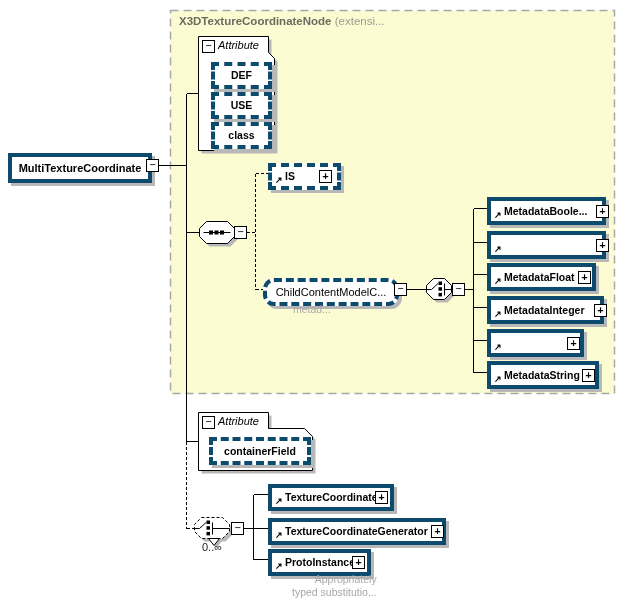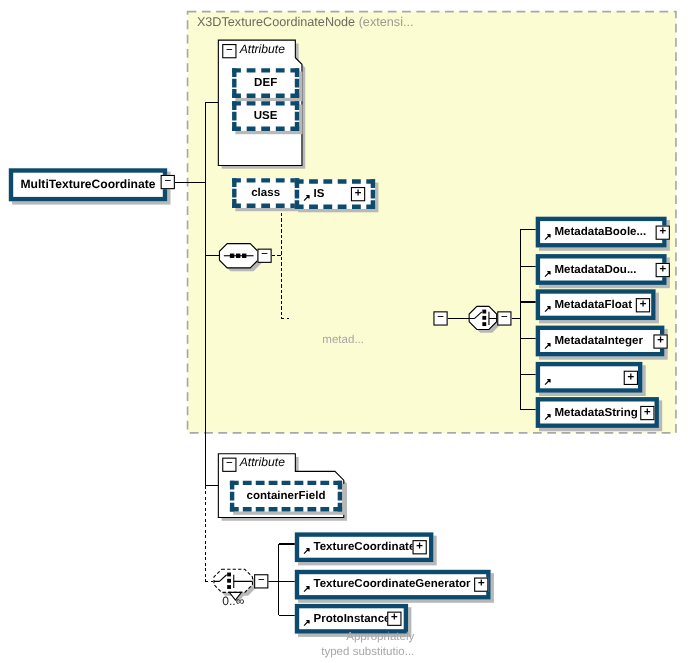--- a/index.html
+++ b/index.html
@@ -16,21 +16,21 @@
   .rounded{border-radius:11px;font-weight:normal;}
 
   .pm{position:absolute;width:11px;height:11px;border:1px solid #000;background:#fff;
       font-family:"DejaVu Sans Mono",monospace;font-size:10px;line-height:10px;
       text-align:center;color:#000;z-index:5;}
 
   .ref{position:absolute;left:3px;bottom:1px;font-size:9px;font-weight:bold;line-height:9px;color:#000;}
 
   .attr-label{position:absolute;font-size:11px;font-style:italic;color:#000;}
   .hdr{position:absolute;left:179px;top:15px;font-size:11.5px;}
-  .hdr .b{font-weight:normal;color:#6b6b60;}
+  .hdr .b{font-weight:bold;color:#6b6b60;}
   .hdr .s{color:#9b9b90;}
   .note{position:absolute;font-size:10.5px;color:#a8a8a8;line-height:13px;padding-left:20px;}
   .occ{position:absolute;font-size:11px;color:#1a1a1a;}
 </style>
 </head>
 <body>
 
 <div id="canvas">
 
   <svg id="wires">
@@ -104,50 +104,52 @@
   </div>
 
   <div class="pm" style="left:202px;top:40px;">−</div>
   <div class="attr-label" style="left:218px;top:39px;">Attribute</div>
   <div class="el dashed ctr" style="left:211px;top:62px;width:53px;height:19px;line-height:19px;">
     <span class="lbl">DEF</span>
   </div>
   <div class="el dashed ctr" style="left:211px;top:92px;width:53px;height:19px;line-height:19px;">
     <span class="lbl">USE</span>
   </div>
-  <div class="el dashed ctr" style="left:211px;top:122px;width:53px;height:19px;line-height:19px;margin-top:40px;">
+  <div class="el dashed ctr" style="left:211px;top:122px;width:53px;height:19px;line-height:19px;">
     <span class="lbl">class</span>
   </div>
 
   <div class="el ctr" style="left:8px;top:153px;width:136px;height:22px;line-height:22px;font-size:11px;">
     <span class="lbl">MultiTextureCoordinate</span>
   </div>
   <div class="pm" style="left:146px;top:159px;">−</div>
 
   <div class="pm" style="left:234px;top:226px;">−</div>
 
   <div class="el dashed lft" style="left:268px;top:163px;width:65px;height:19px;line-height:19px;">
     <span class="ref">↗</span>
     <span class="lbl">IS</span>
     <span class="pm" style="right:5px;top:3px;">+</span>
   </div>
 
+  <div class="el dashed rounded ctr" style="left:263px;top:278px;width:128px;height:20px;line-height:20px;font-size:11px;">
+    <span class="lbl">ChildContentModelC...</span>
+  </div>
   <div class="pm" style="left:394px;top:283px;">−</div>
   <div class="note" style="left:273px;top:303px;">metad...</div>
 
   <div class="pm" style="left:452px;top:283px;">−</div>
 
   <div class="el lft" style="left:487px;top:197px;width:111px;height:20px;line-height:20px;">
     <span class="ref">↗</span>
     <span class="lbl">MetadataBoole...</span>
     <span class="pm" style="right:-7px;top:4px;">+</span>
   </div>
   <div class="el lft" style="left:487px;top:231px;width:111px;height:20px;line-height:20px;">
     <span class="ref">↗</span>
-    <span class="lbl">MetadataDou...</span>
     <span class="pm" style="right:-7px;top:4px;">+</span>
   </div>
   <div class="el lft" style="left:487px;top:263px;width:101px;height:20px;line-height:20px;">
     <span class="ref">↗</span>
     <span class="lbl">MetadataFloat</span>
     <span class="pm" style="right:1px;top:4px;">+</span>
   </div>
   <div class="el lft" style="left:487px;top:296px;width:109px;height:20px;line-height:20px;">
     <span class="ref">↗</span>
     <span class="lbl">MetadataInteger</span>

